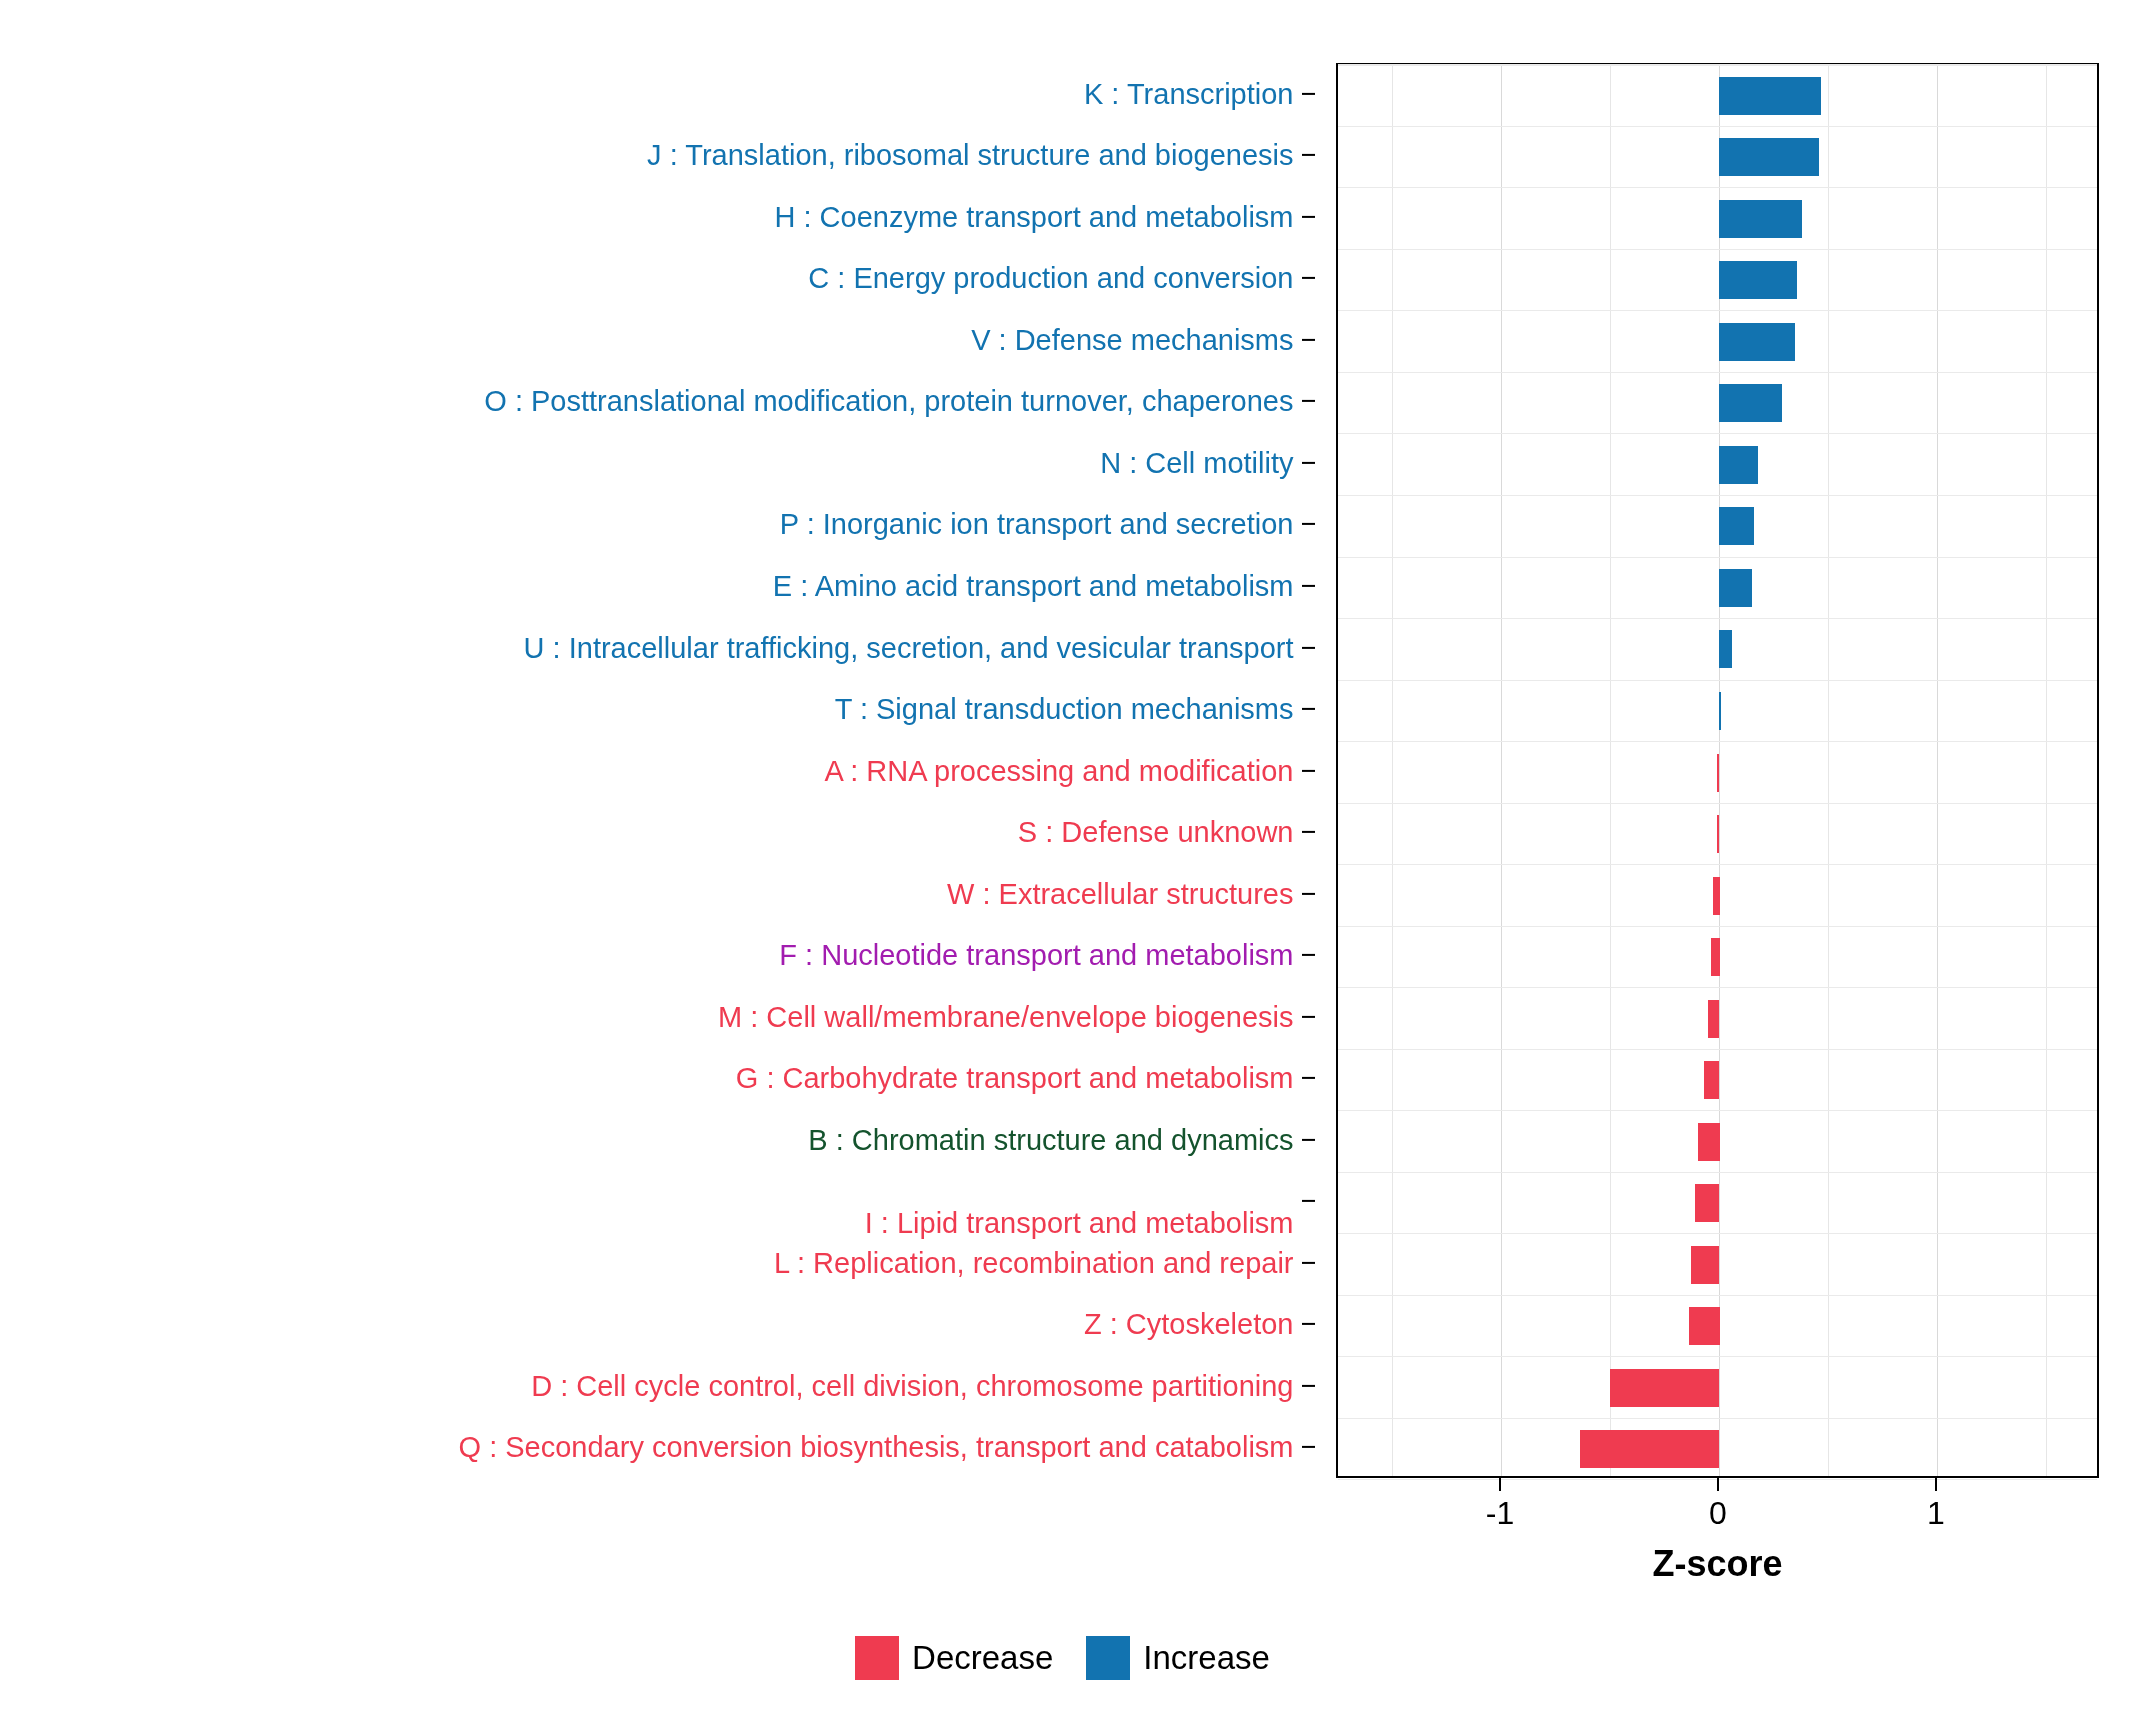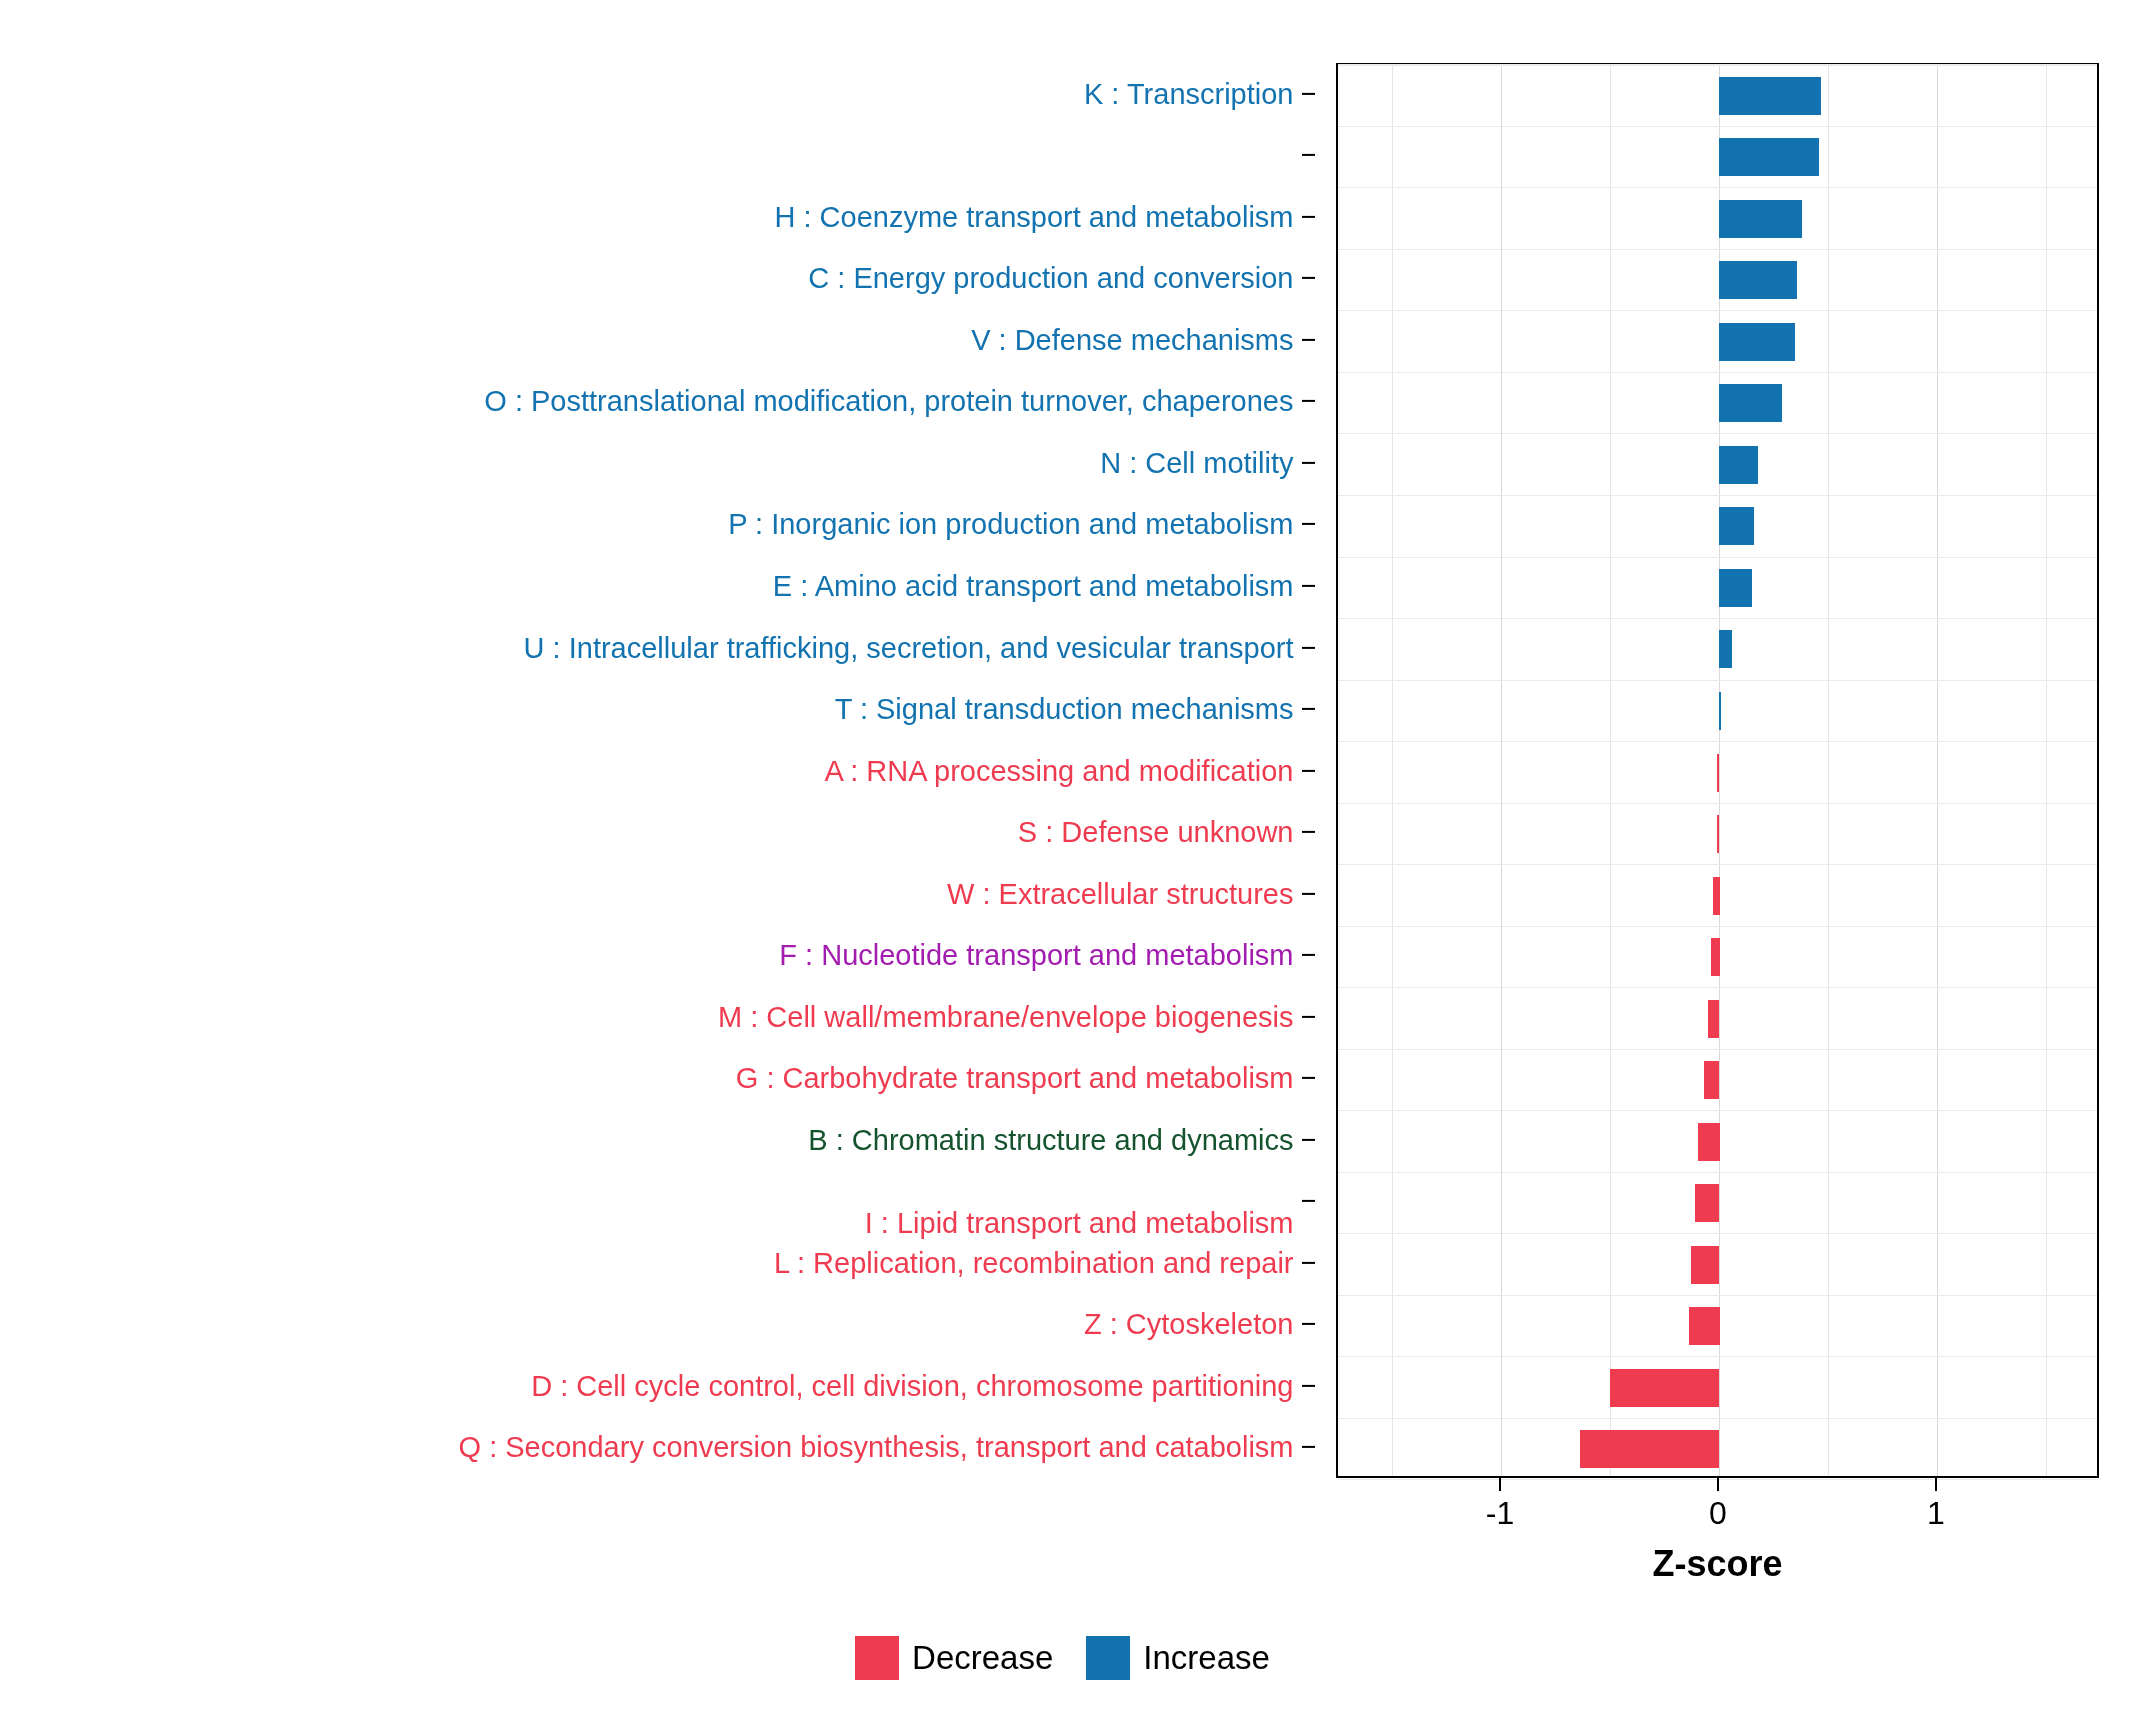--- a/index.html
+++ b/index.html
@@ -141,32 +141,33 @@
   }
 </style>
 </head>
 <body>
 
 <div class="figure">
 
   <div class="labels">
       <div class="cat-label" style="top: 31px; color: rgb(18, 115, 176);">K : Transcription</div>
       <div class="tick-mark" style="top: 31px;"></div>
+      <div class="cat-label" style="top: 92px; color: rgb(18, 115, 176);">J : Translation, ribosomal structure and biogenesis</div>
       <div class="tick-mark" style="top: 92px;"></div>
       <div class="cat-label" style="top: 154px; color: rgb(18, 115, 176);">H : Coenzyme transport and metabolism</div>
       <div class="tick-mark" style="top: 154px;"></div>
       <div class="cat-label" style="top: 215px; color: rgb(18, 115, 176);">C : Energy production and conversion</div>
       <div class="tick-mark" style="top: 215px;"></div>
       <div class="cat-label" style="top: 277px; color: rgb(18, 115, 176);">V : Defense mechanisms</div>
       <div class="tick-mark" style="top: 277px;"></div>
       <div class="cat-label" style="top: 338px; color: rgb(18, 115, 176);">O : Posttranslational modification, protein turnover, chaperones</div>
       <div class="tick-mark" style="top: 338px;"></div>
       <div class="cat-label" style="top: 400px; color: rgb(18, 115, 176);">N : Cell motility</div>
       <div class="tick-mark" style="top: 400px;"></div>
-      <div class="cat-label" style="top: 461px; color: rgb(18, 115, 176);">P : Inorganic ion production and metabolism</div>
+      <div class="cat-label" style="top: 461px; color: rgb(18, 115, 176);">P : Inorganic ion transport and secretion</div>
       <div class="tick-mark" style="top: 461px;"></div>
       <div class="cat-label" style="top: 523px; color: rgb(18, 115, 176);">E : Amino acid transport and metabolism</div>
       <div class="tick-mark" style="top: 523px;"></div>
       <div class="cat-label" style="top: 585px; color: rgb(18, 115, 176);">U : Intracellular trafficking, secretion, and vesicular transport</div>
       <div class="tick-mark" style="top: 585px;"></div>
       <div class="cat-label" style="top: 646px; color: rgb(18, 115, 176);">T : Signal transduction mechanisms</div>
       <div class="tick-mark" style="top: 646px;"></div>
       <div class="cat-label" style="top: 708px; color: rgb(239, 59, 80);">A : RNA processing and modification</div>
       <div class="tick-mark" style="top: 708px;"></div>
       <div class="cat-label" style="top: 769px; color: rgb(239, 59, 80);">S : Defense unknown</div>

